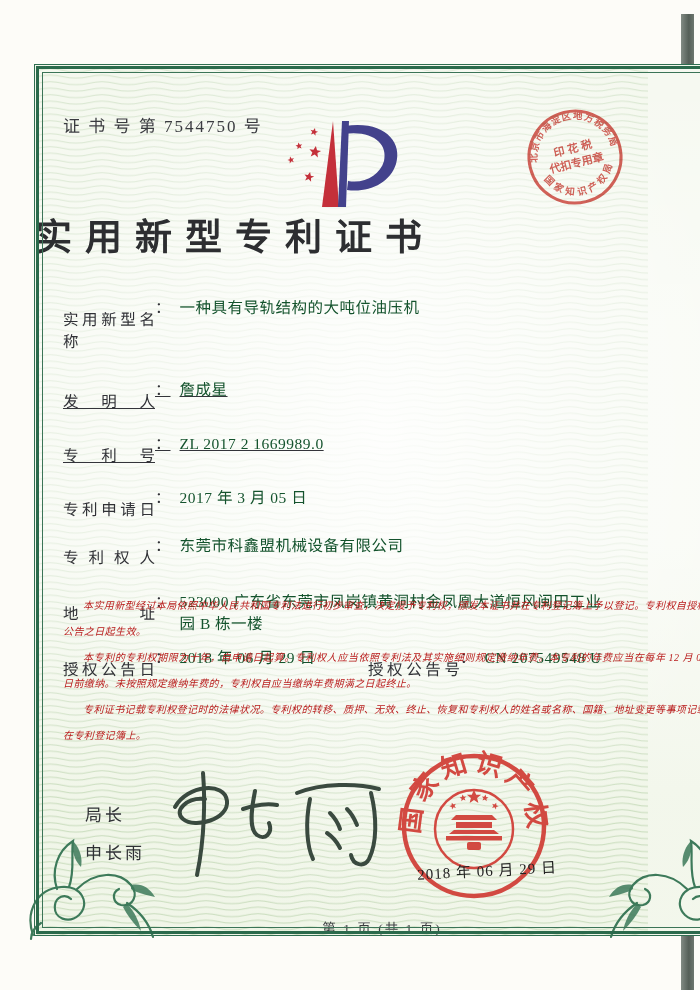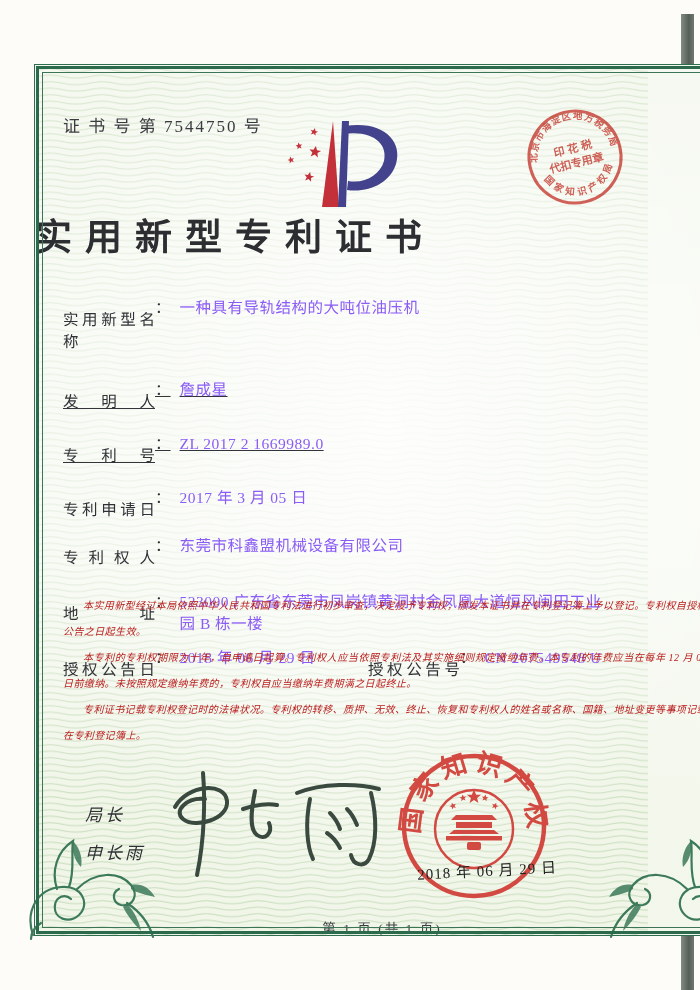--- a/index.html
+++ b/index.html
@@ -40,37 +40,37 @@
     font-size:37px;font-weight:600;letter-spacing:13px;color:#2d2e31;
   }
 
   .fields{position:absolute;left:28px;top:232px;right:24px;font-size:15.5px;}
   .frow{display:flex;align-items:flex-start;line-height:22px;}
   .flabel{
     display:inline-block;width:92px;flex:none;
     text-align:justify;text-align-last:justify;color:#303136;margin-top:12px;
   }
   .colon{flex:none;margin-right:9px;color:#303136;}
-  .fvalue{letter-spacing:.5px;color:#8b5cf6;}
+  .fvalue{letter-spacing:.5px;color:#14532d;}
   .addr{max-width:425px;}
   .mb-a{margin-bottom:26px;} .mb-b{margin-bottom:20px;text-decoration:underline;} .mb-c{margin-bottom:14px;}
   .mb-d{margin-bottom:22px;} .mb-e{margin-bottom:12px;}
   .cell-left{width:305px;flex:none;display:flex;}
   .dualrow{display:flex;}
 
   .paras{
     position:absolute;left:28px;top:528px;right:22px;
     font-size:10px;line-height:26px;text-align:justify;
     font-style:italic;color:#b91c1c;letter-spacing:.4px;
   }
   .paras p{margin:0;text-indent:2em;}
 
   .director{position:absolute;left:50px;top:736px;font-size:17px;letter-spacing:3px;color:#2e3034;
     font-family:"Liberation Sans","DejaVu Sans",sans-serif;}
-  .director div{margin-bottom:13px;font-style:italic;}
+  .director div{margin-bottom:13px;}
   .signature{position:absolute;left:112px;top:698px;width:250px;height:120px;}
 
   .main-seal{position:absolute;left:354px;top:676px;width:170px;height:170px;mix-blend-mode:multiply;opacity:.92;}
   .seal-date{
     position:absolute;left:352px;top:794px;width:200px;text-align:center;
     font-size:15px;letter-spacing:1px;color:#222;transform:rotate(-3deg);z-index:4;
   }
   .footer{
     position:absolute;left:0;top:852px;width:100%;text-align:center;
     font-size:13.5px;color:#3b3c40;letter-spacing:2px;

